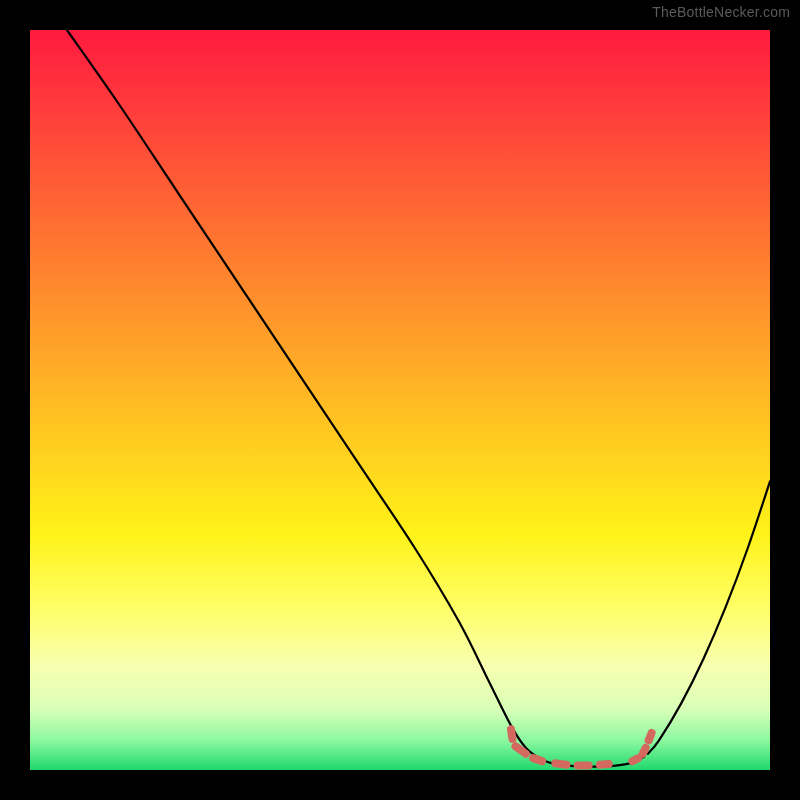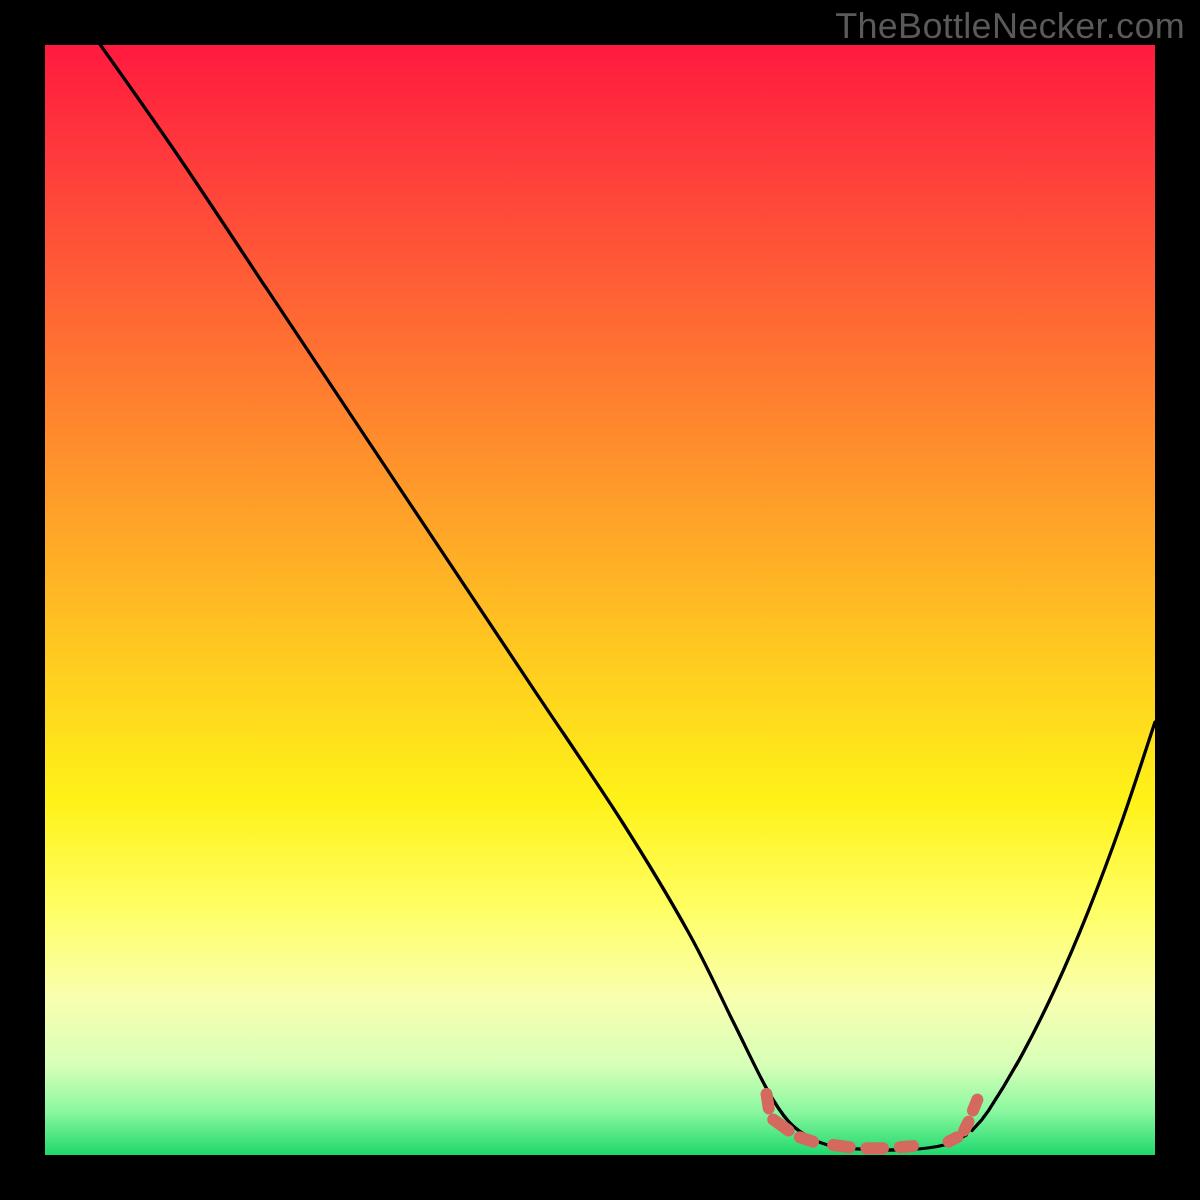--- a/index.html
+++ b/index.html
@@ -9,21 +9,21 @@
     width: 800px;
     height: 800px;
     background: #000;
   }
   .watermark {
     position: absolute;
     top: 4px;
     right: 10px;
     color: #5a5a5a;
     font-family: Arial, Helvetica, sans-serif;
-    font-size: 24px;
+    font-size: 14px;
     font-weight: 400;
     letter-spacing: 0.2px;
     z-index: 10;
   }
   .plot {
     position: absolute;
     left: 30px;
     top: 30px;
     width: 740px;
     height: 740px;

